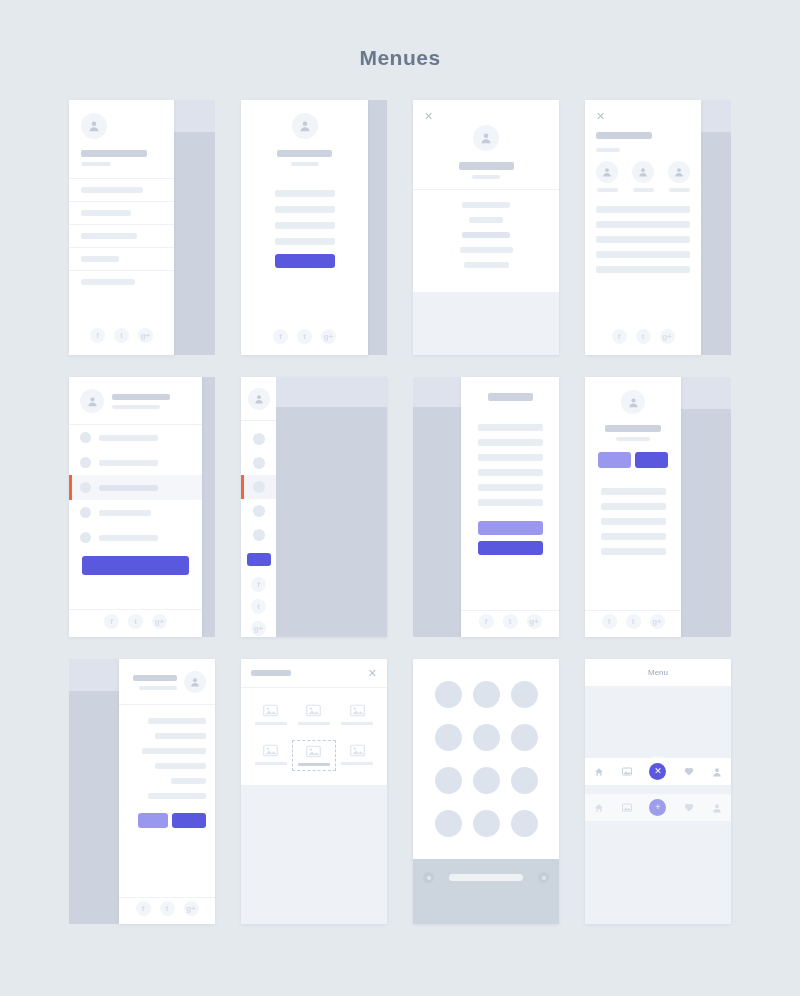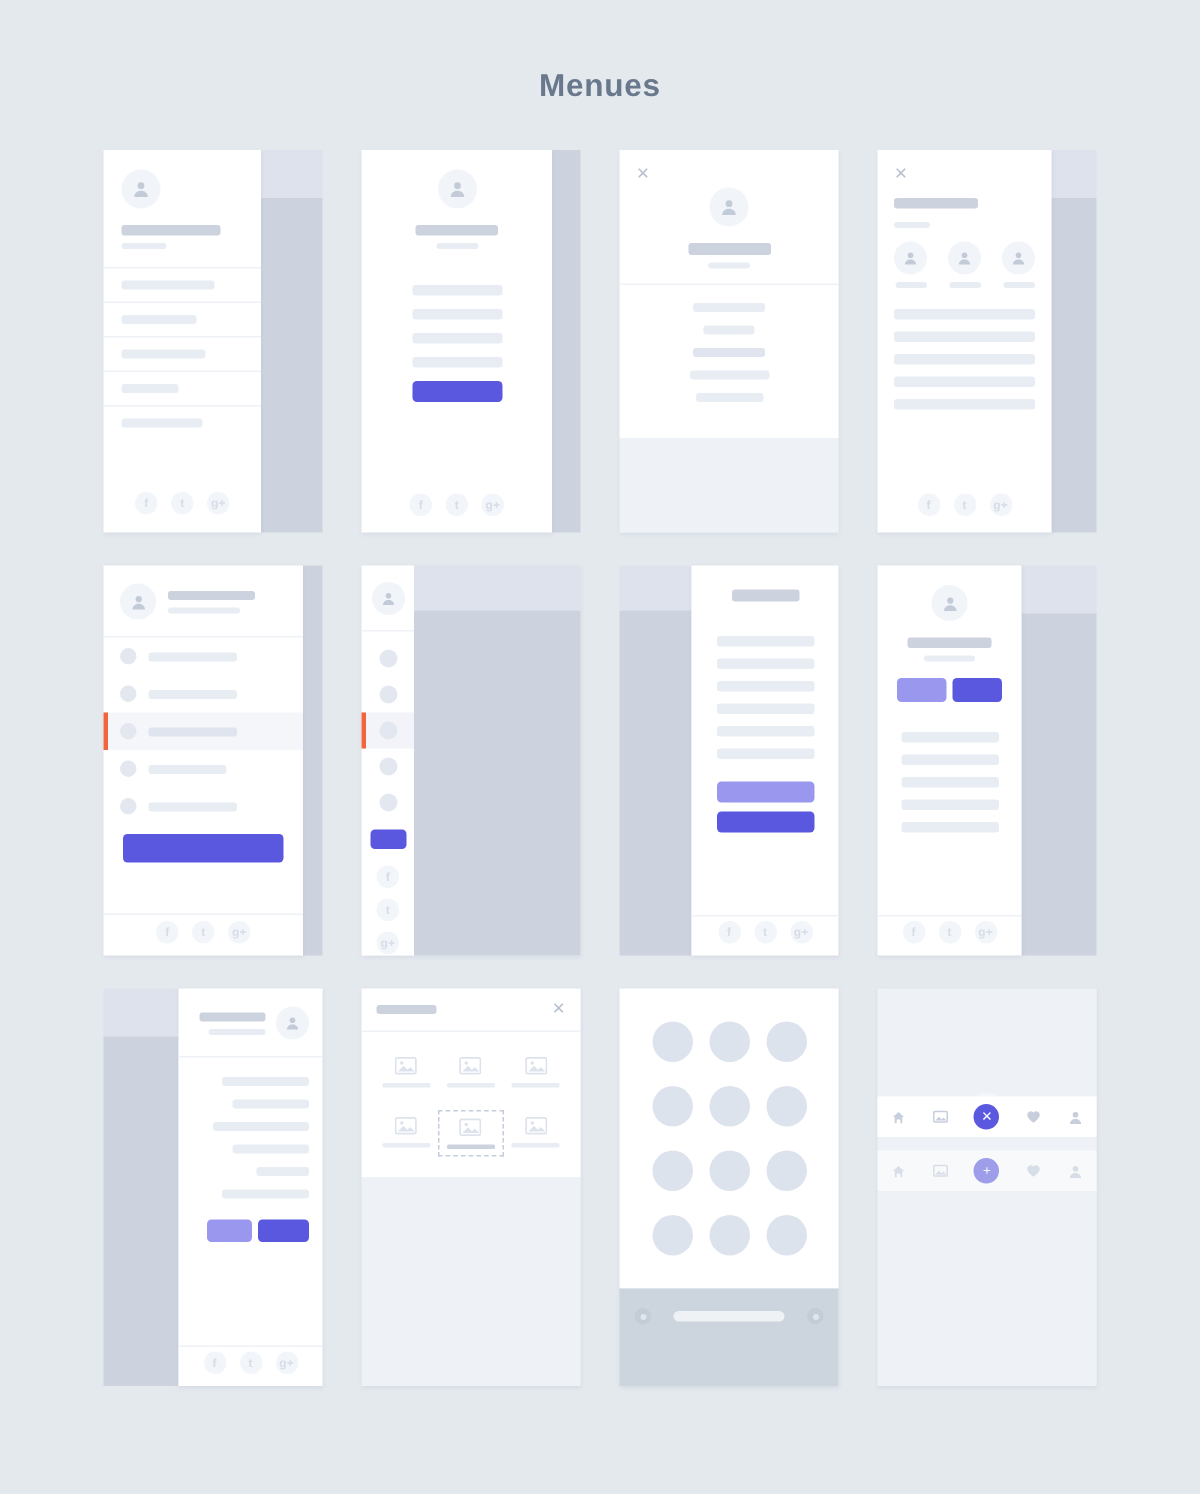--- a/index.html
+++ b/index.html
@@ -626,20 +626,23 @@
           </div>
         <div class="c11-pill"></div>
         <div class="c11-ico">
             <i></i>
           </div>
       </div>
     </div>
   </div>
 
   <div class="card shadowed" style="display:flex;flex-direction:column;height:265px;">
+    <div class="c12-head">
+      <span class="c12-title">Menu</span>
+    </div>
     <div class="c12-body">
       <div style="position:relative;margin-top:72px;">
         <div class="radial">
           <div class="rd" style="left:0;top:16px;">
             <svg width="8" height="7" viewBox="0 0 20 16">
                 <rect x="1" y="1" width="18" height="14" rx="1.5" fill="none" stroke="#d5dce8" stroke-width="2"></rect>
                 <path d="M3 13l5-5 3.5 3.5L14 9l4 4z" fill="#d5dce8"></path>
               </svg>
           </div>
           <div class="rd" style="left:24px;top:2px;">

